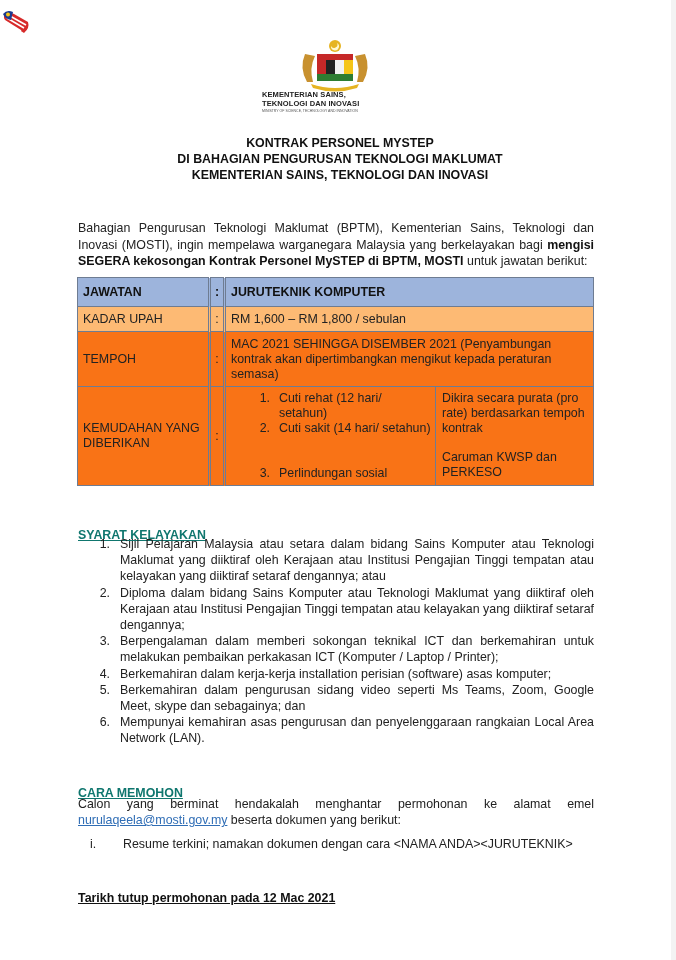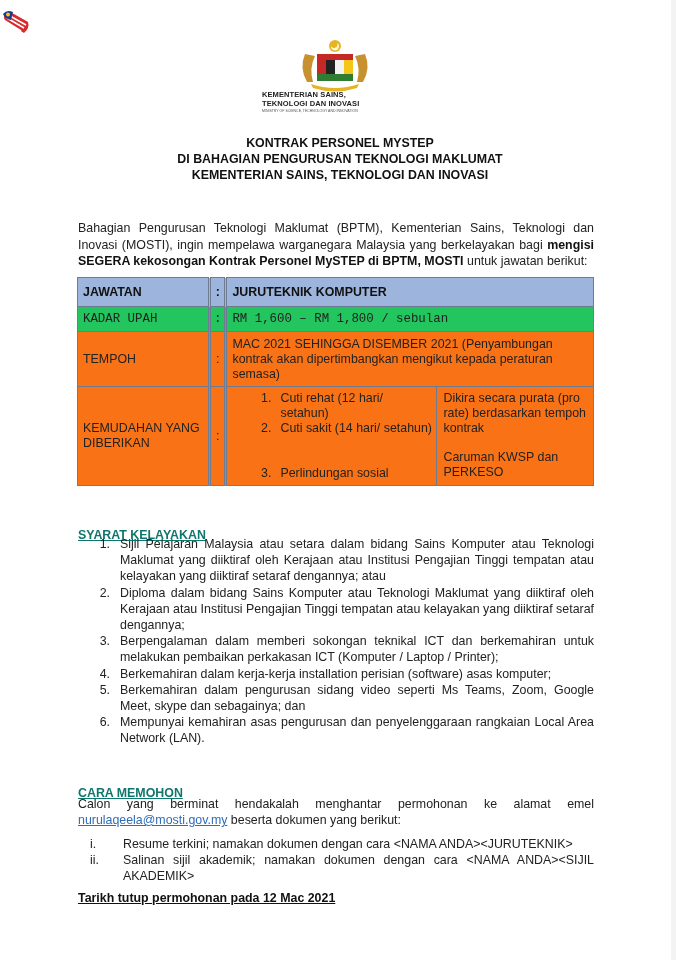--- a/index.html
+++ b/index.html
@@ -21,21 +21,21 @@
            font-weight:bold; font-size:12.4px; line-height:16px; color:#111; }
 
   .intro { position:absolute; left:78px; top:220px; width:516px; font-size:12.4px; line-height:16.5px;
            text-align:justify; color:#222; }
   .intro b { color:#111; }
 
   table.info { position:absolute; left:77px; top:277px; width:517px; border-collapse:collapse;
                font-size:12.4px; color:#222; }
   table.info td { border:1px solid #6e7c92; padding:3px 5px; vertical-align:middle; background:#f97316; line-height:15px; }
   table.info tr.head td { background:#9db4dc; font-weight:bold; color:#111; height:22px; }
-  table.info tr.r2 td { background:#22c55e; height:18px;font-family:Liberation Mono, monospace; }
+  table.info tr.r2 td { background:#fdba74; height:18px; }
   table.info td.c1 { width:120px; border-right:3px double #6e7c92;margin-left:46px; }
   table.info td.c2 { width:6px; text-align:center; padding:3px 3px; border-right:3px double #6e7c92; }
   .benefits { display:flex; }
   .ben-left { width:205px; border-right:1px solid #6e7c92; margin:-3px 0 -3px -5px; padding:4px 4px 4px 0; }
   .ben-right { flex:1; padding:4px 0 4px 6px; margin:-3px -5px -3px 0; }
   .ben-item { display:flex; }
   .ben-num { width:44px; text-align:right; padding-right:9px; flex-shrink:0; }
   .ben-gap { height:30px; }
   .ben-right .gap { height:14px; }
 
@@ -177,18 +177,14 @@
 </ol>
 
 <div class="section-head" style="top:770px">CARA MEMOHON</div>
 <div class="apply">Calon yang berminat hendakalah menghantar permohonan ke alamat emel</div>
 <div class="apply2"><a class="email">nurulaqeela@mosti.gov.my</a><span> beserta dokumen yang berikut:</span></div>
 <ol class="docs">
   <li>
       <span class="num">i.</span>
       <span class="txt">Resume terkini; namakan dokumen dengan cara &lt;NAMA ANDA&gt;&lt;JURUTEKNIK&gt;</span>
     </li>
-  <li>
-      <span class="num">ii.</span>
-      <span class="txt">Salinan sijil akademik; namakan dokumen dengan cara &lt;NAMA ANDA&gt;&lt;SIJIL AKADEMIK&gt;</span>
-    </li>
 </ol>
 <div class="closing">Tarikh tutup permohonan pada 12 Mac 2021</div>
 
 </body></html>

